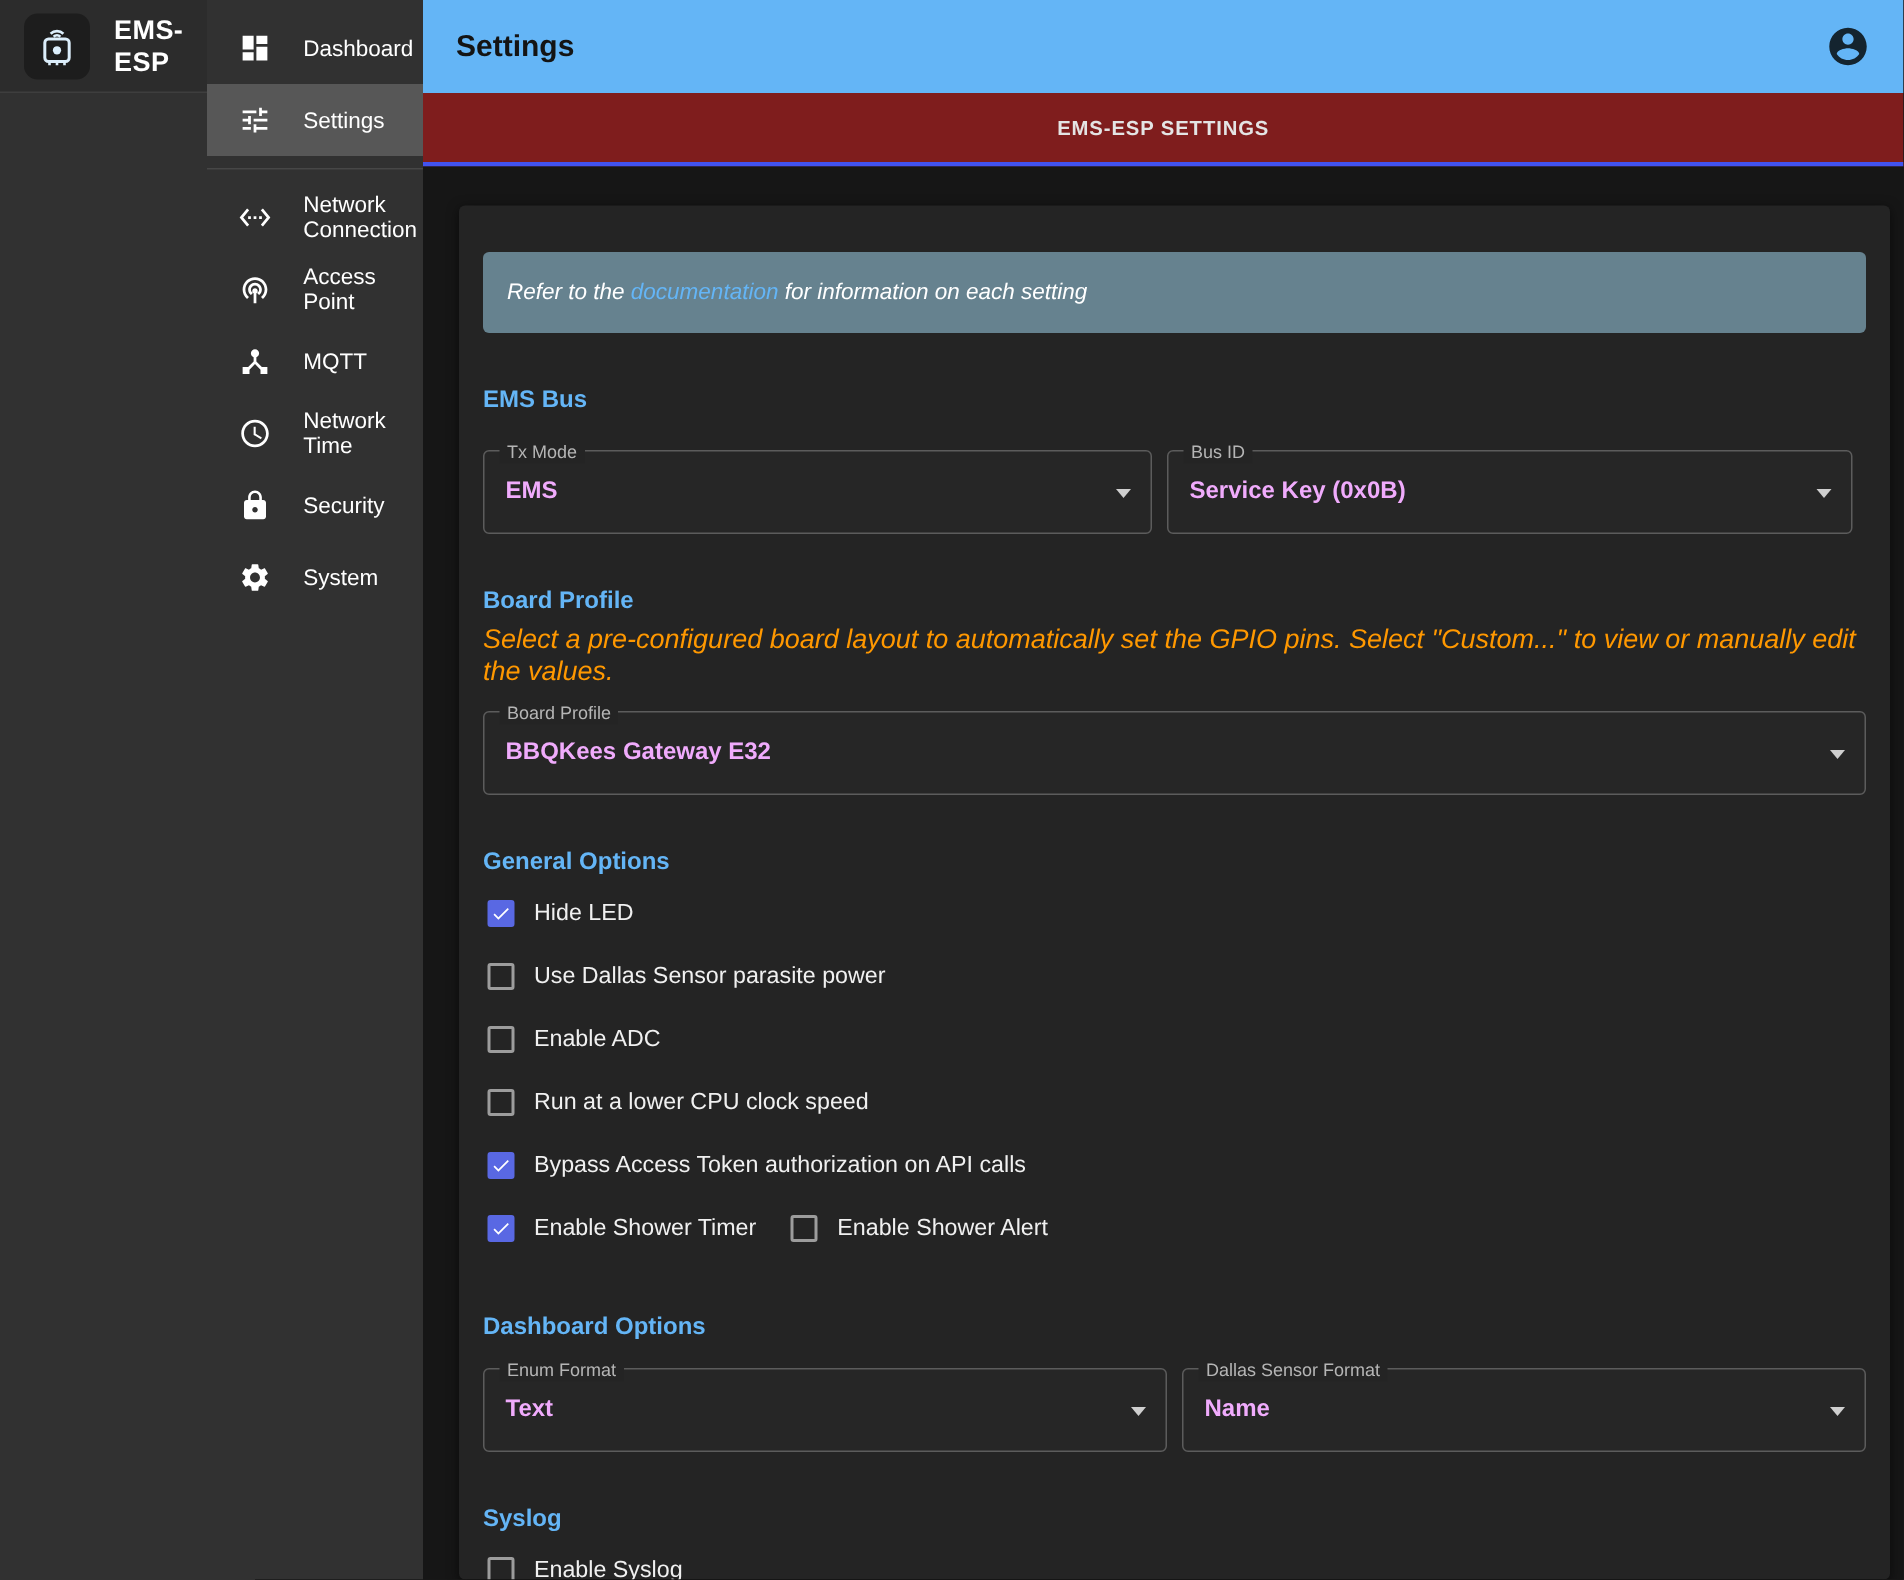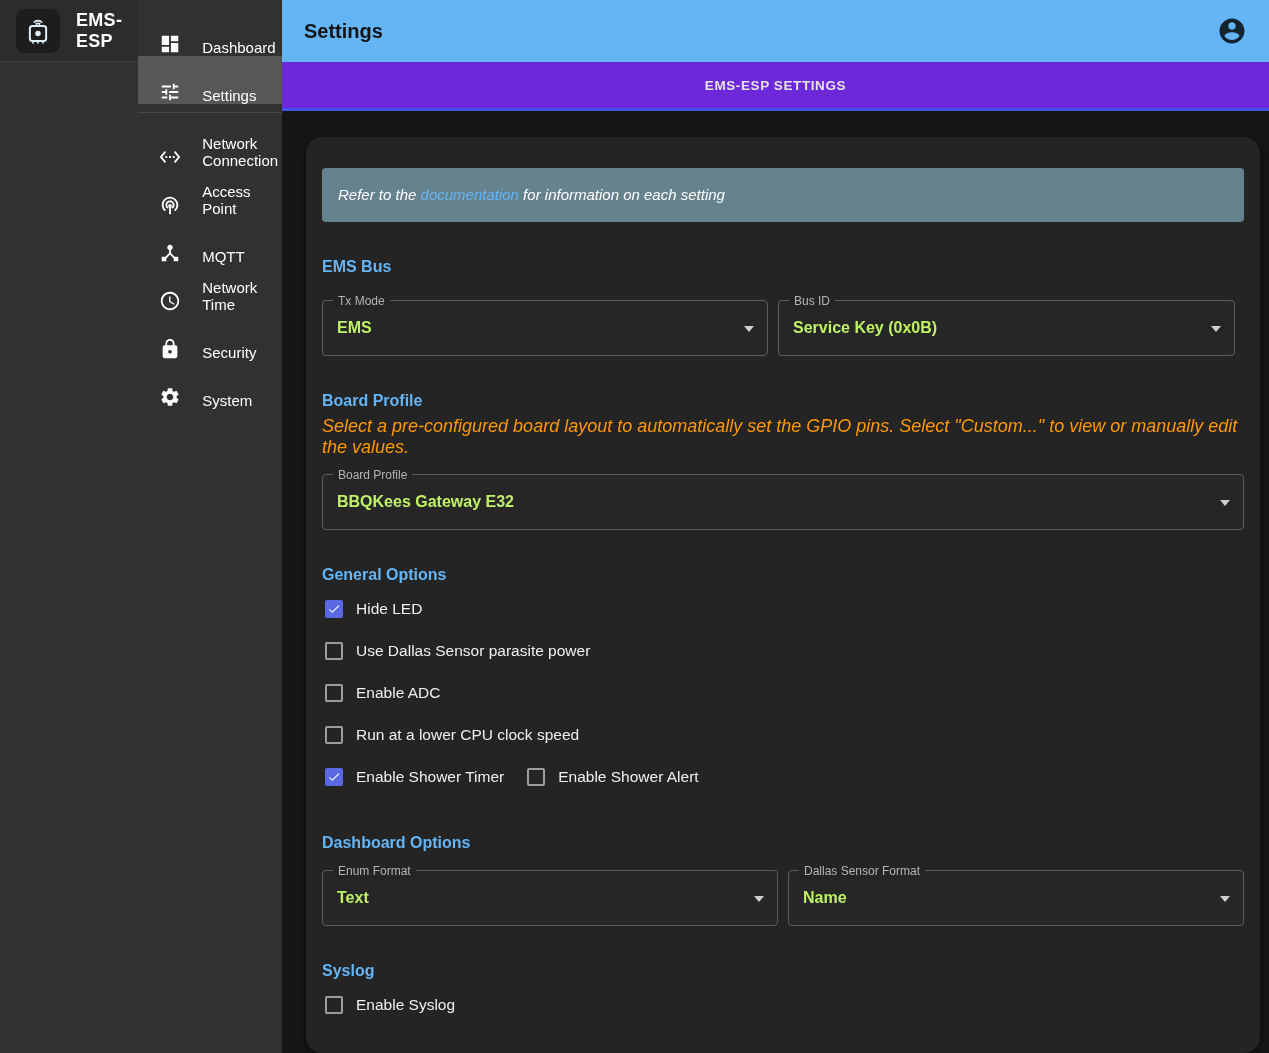--- a/index.html
+++ b/index.html
@@ -5,54 +5,54 @@
   *{box-sizing:border-box;margin:0;padding:0}
   html,body{width:1269px;height:1053px;overflow:hidden;background:#161616;font-family:"Liberation Sans",sans-serif}
   .app{display:flex;width:100%;height:100%}
 
   
   .sidebar{width:282px;background:#313131;flex-shrink:0;display:flex;flex-direction:row}
   .sidebar-header{height:62px;display:flex;align-items:center;padding:0 16px;background:#2c2c2c;border-bottom:1px solid #3e3e3e}
   .logo-tile{width:44px;height:44px;background:#1d1d1d;border-radius:9px;display:flex;align-items:center;justify-content:center;flex-shrink:0}
   .app-title{color:#ffffff;font-size:18px;font-weight:700;margin-left:16px;letter-spacing:.3px}
   .menu{padding-top:8px}
-  .menu-item{height:48px;display:flex;align-items:flex-end;padding:0 20px;color:#ffffff;font-size:15px;cursor:pointer}
+  .menu-item{height:48px;display:flex;align-items:center;padding:0 20px;color:#ffffff;font-size:15px;cursor:pointer}
   .menu-item .icon{width:24px;height:24px;margin-right:20px;display:flex;align-items:center;justify-content:center;flex-shrink:0}
   .menu-item .icon svg{width:22px;height:22px;fill:#ffffff}
   .menu-item.selected{background:#575757}
   .menu-divider{border:none;border-top:1px solid #474747;margin:8px 0}
 
   
   .main{flex:1;display:flex;flex-direction:column;min-width:0}
   .appbar{height:62px;background:var(--appbar,#64b5f6);display:flex;align-items:center;padding:0 22px;flex-shrink:0}
   .appbar-title{font-size:20px;font-weight:600;color:#141414;flex:1}
   .avatar-btn{width:30px;height:30px;cursor:pointer;display:flex;align-items:center;justify-content:center}
   .avatar-btn svg{width:30px;height:30px;fill:#14242f}
 
-  .tabbar{height:49px;background:#6d28d9;border-bottom:3px solid var(--indicator,#4253f0);display:flex;flex-shrink:0}
+  .tabbar{height:49px;background:#7f1d1d;border-bottom:3px solid var(--indicator,#4253f0);display:flex;flex-shrink:0}
   .tab{flex:1;display:flex;align-items:center;justify-content:center;color:#e4e4e4;font-size:13.5px;font-weight:700;letter-spacing:.6px;cursor:pointer;text-transform:uppercase}
 
   .content{flex:1;overflow:hidden;padding:26px 9px 0 24px;background:#161616}
-  .card{background:#242424;border-radius:16px;padding:16px 16px 24px;box-shadow:0 2px 8px rgba(0,0,0,.55);height:100%}
+  .card{background:#242424;border-radius:4px;padding:16px 16px 24px;box-shadow:0 2px 8px rgba(0,0,0,.55);height:100%}
 
   
   .banner{background:var(--banner-bg,#66828f);border-radius:4px;padding:16px;color:#ffffff;font-style:italic;font-size:15px;margin-top:15px;line-height:22px}
   .banner a{color:var(--accent,#64b5f6);text-decoration:none;cursor:pointer}
 
   
   h2.section{color:var(--accent,#64b5f6);font-size:16px;font-weight:700;margin-top:36px}
   .note{color:var(--warning,#ff9800);font-style:italic;font-size:18px;margin-top:6px}
 
   
   .row{display:flex;gap:10px;margin-top:24px}
   .row3{display:flex;gap:10px;margin-top:18px}
   .row3 .field{flex:1}
   .field{position:relative;border:1px solid #5c5c5c;border-radius:4px;height:56px;cursor:pointer;background:#262626}
   .field .flabel{position:absolute;top:-8px;left:10px;background:#242424;padding:0 5px;font-size:12px;color:#b5b5b5;line-height:16px;white-space:nowrap}
-  .field .fvalue{line-height:54px;padding:0 34px 0 14px;font-size:16px;font-weight:600;color:#bef264;white-space:nowrap;overflow:hidden}
+  .field .fvalue{line-height:54px;padding:0 34px 0 14px;font-size:16px;font-weight:600;color:#f0abfc;white-space:nowrap;overflow:hidden}
   .field .caret{position:absolute;right:13px;top:50%;margin-top:-2px;width:0;height:0;border-left:5px solid transparent;border-right:5px solid transparent;border-top:6px solid #cfcfcf}
   .w-tx{width:446px}
   .w-bus{width:457px}
   .full{margin-top:16px}
 
   
   .checks{margin-top:4px}
   .check-row{display:flex;align-items:center;height:42px;cursor:pointer}
   .checkbox{width:18px;height:18px;border:2px solid #9c9c9c;border-radius:2px;margin:0 13px 0 3px;display:flex;align-items:center;justify-content:center;flex-shrink:0;background:transparent}
   .checkbox.checked{background:var(--checkbox,#5968e3);border-color:var(--checkbox,#5968e3)}
@@ -230,20 +230,28 @@
             <span class="check-label">Enable ADC</span>
           </label>
 
           <label class="check-row">
             <span class="checkbox">
               
             </span>
             <span class="check-label">Run at a lower CPU clock speed</span>
           </label>
 
+          <label class="check-row">
+            <span class="checkbox checked">
+              <svg viewBox="0 0 24 24">
+                  <path d="M9 16.17L4.83 12l-1.42 1.41L9 19 21 7l-1.41-1.41z"></path>
+                </svg>
+            </span>
+            <span class="check-label">Bypass Access Token authorization on API calls</span>
+          </label>
 
           <div class="inline-pair">
             <label class="check-row">
               <span class="checkbox checked">
                 <svg viewBox="0 0 24 24">
                     <path d="M9 16.17L4.83 12l-1.42 1.41L9 19 21 7l-1.41-1.41z"></path>
                   </svg>
               </span>
               <span class="check-label">Enable Shower Timer</span>
             </label>

